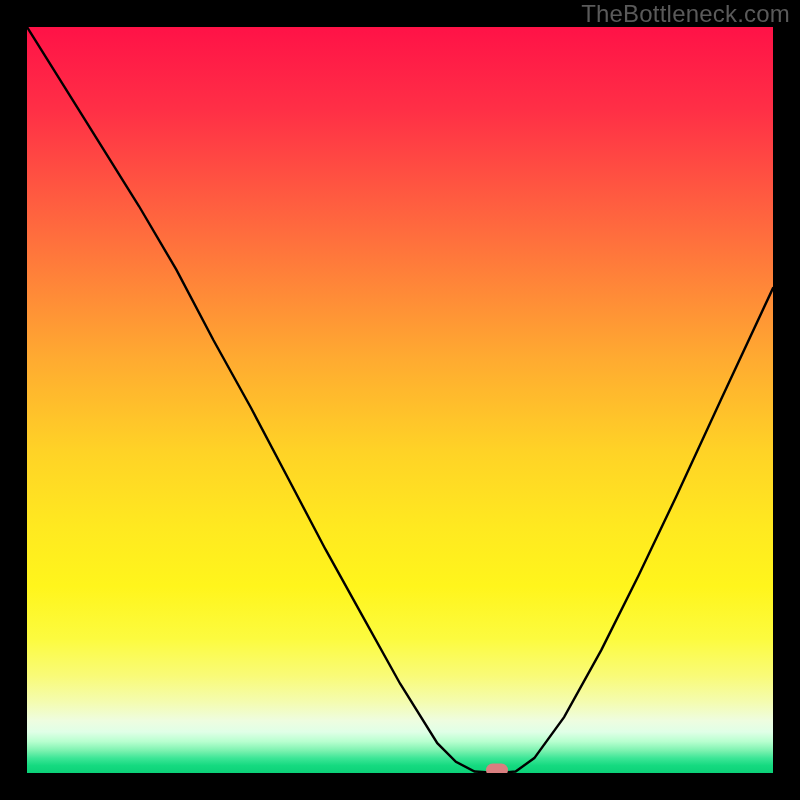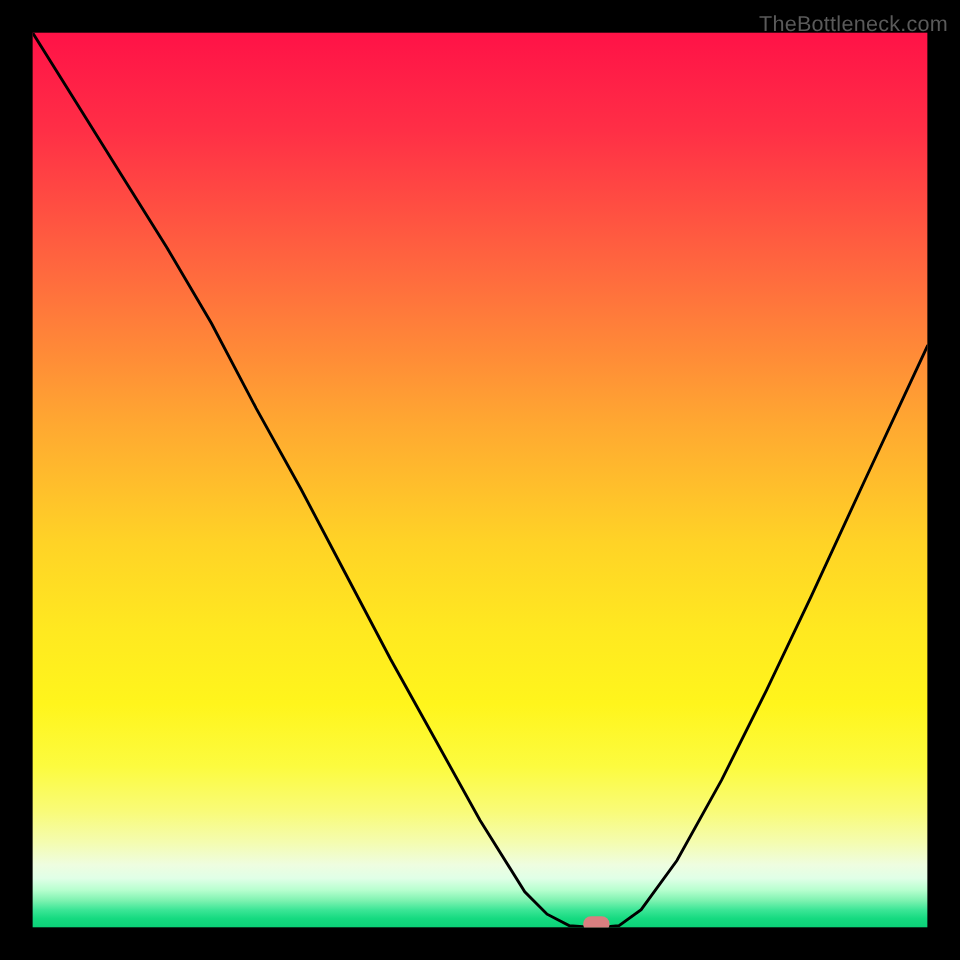--- a/index.html
+++ b/index.html
@@ -12,24 +12,24 @@
     font-family: Arial, Helvetica, sans-serif;
   }
   .frame {
     position: relative;
     width: 800px;
     height: 800px;
     background: #000;
   }
   .watermark {
     position: absolute;
-    top: 10px;
+    top: 0;
     right: 10px;
     color: #5a5a5a;
-    font-size: 18px;
+    font-size: 24px;
     letter-spacing: 0.2px;
     z-index: 5;
     user-select: none;
   }
   .plot {
     position: absolute;
     left: 27px;
     top: 27px;
     width: 746px;
     height: 746px;

